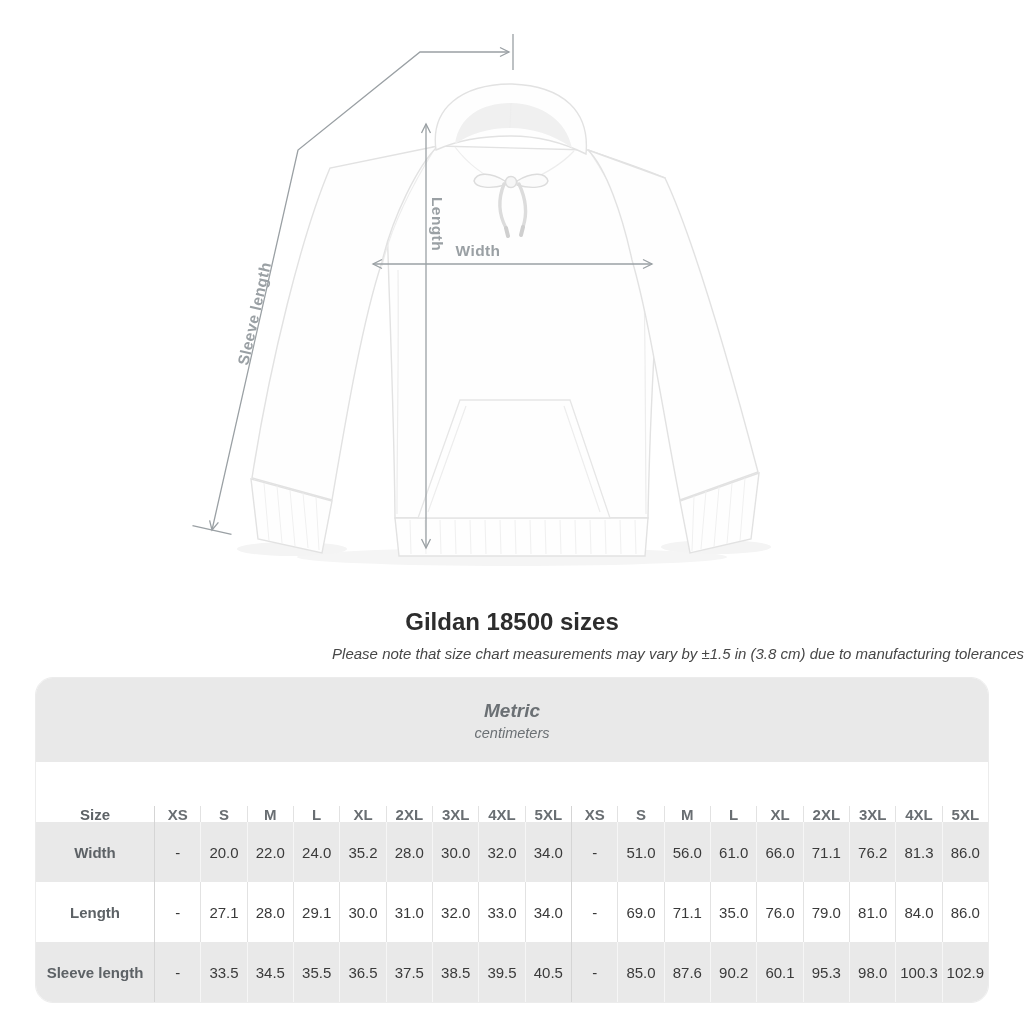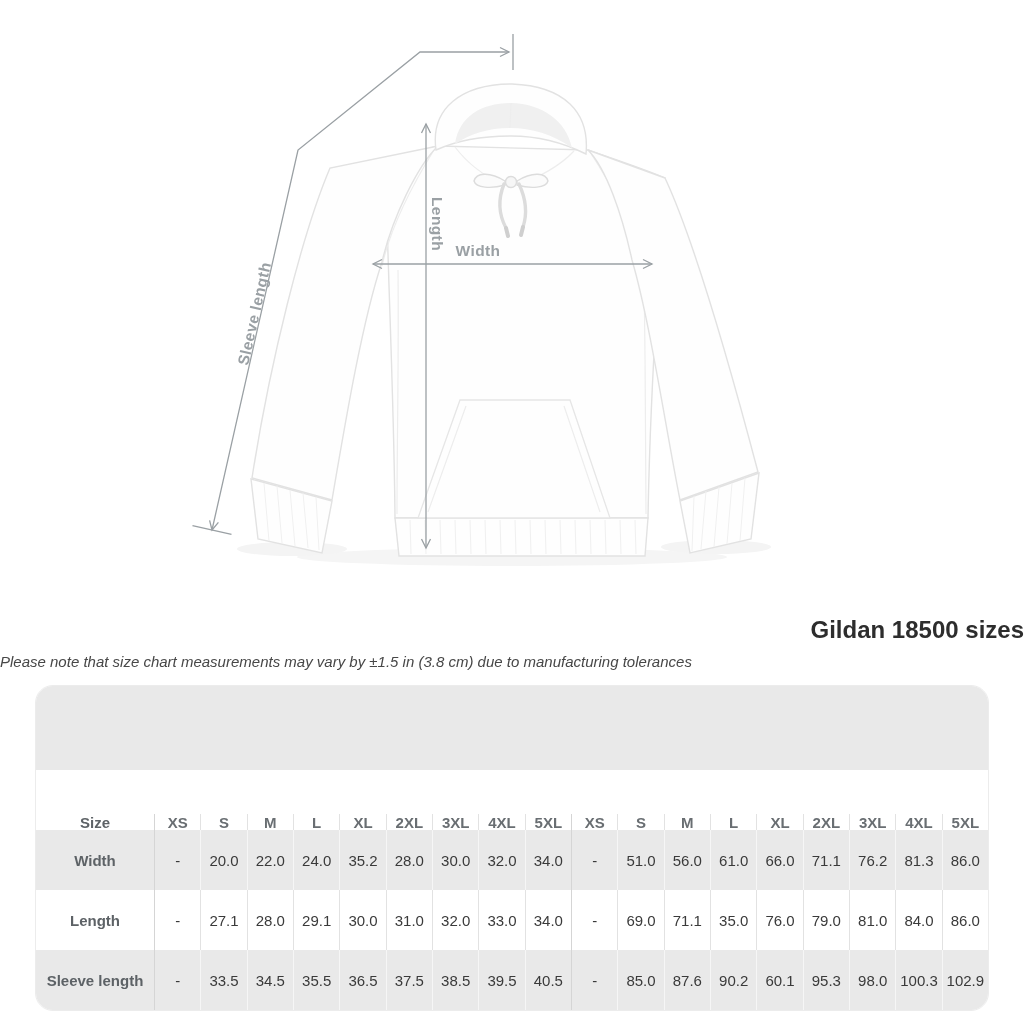--- a/index.html
+++ b/index.html
@@ -10,22 +10,22 @@
   .diagram { position:relative; width:1024px; height:596px; }
   .diagram svg { display:block; }
   .measure { stroke:#9aa0a4; stroke-width:1.3; fill:none; }
   .mlabel  { font-family:"Liberation Sans",sans-serif; font-size:15.5px; font-weight:bold;
              fill:#9aa0a4; letter-spacing:0.4px; }
   .garment { fill:#fefefe; stroke:#e2e2e2; stroke-width:1.4; }
   .seam    { stroke:#ededed; stroke-width:1.2; fill:none; }
   .rib     { stroke:#f0f0f0; stroke-width:1; }
 
   
-  .title { margin-top:20px; text-align:right; font-size:24px; font-weight:bold; color:#2d2d2d; }
-  .note  { margin-top:9px; text-align:left; font-style:italic; font-size:15px; color:#474747; }
+  .title { margin-top:12px; text-align:center; font-size:24px; font-weight:bold; color:#2d2d2d; }
+  .note  { margin-top:9px; text-align:right; font-style:italic; font-size:15px; color:#474747; }
 
   
   .table-card { width:954px; margin:15px auto 0; border-radius:18px; overflow:hidden;
                 border:1px solid #ececec; background:#fff; }
   .band { display:flex; background:#e9e9e9; height:84px; }
   .band-cell { display:flex; flex-direction:column; align-items:center; justify-content:center; gap:3px; }
   .band-cell.imperial { width:calc(118px + (100% - 118px)/2); }
   .band-cell.metric   { flex:1; }
   .band-title { font-style:italic; font-weight:bold; font-size:19px; color:#6b7074; }
   .band-sub   { font-style:italic; font-size:14.5px; color:#6b7074; }
@@ -136,20 +136,24 @@
       <text class="mlabel" text-anchor="middle" x="478" y="256">Width</text>
     </g>
   </svg>
 </div>
 
 <div class="title">Gildan 18500 sizes</div>
 <div class="note">Please note that size chart measurements may vary by ±1.5 in (3.8 cm) due to manufacturing tolerances</div>
 
 <div class="table-card">
   <div class="band">
+    <div class="band-cell metric">
+      <div class="band-title">Metric</div>
+      <div class="band-sub">centimeters</div>
+    </div>
   </div>
   <div class="grid" id="grid">
       <div class="cell row-w lbl hdr">Size</div>
       <div class="cell row-w sepS hdr">XS</div>
       <div class="cell row-w sep hdr">S</div>
       <div class="cell row-w sep hdr">M</div>
       <div class="cell row-w sep hdr">L</div>
       <div class="cell row-w sep hdr">XL</div>
       <div class="cell row-w sep hdr">2XL</div>
       <div class="cell row-w sep hdr">3XL</div>

